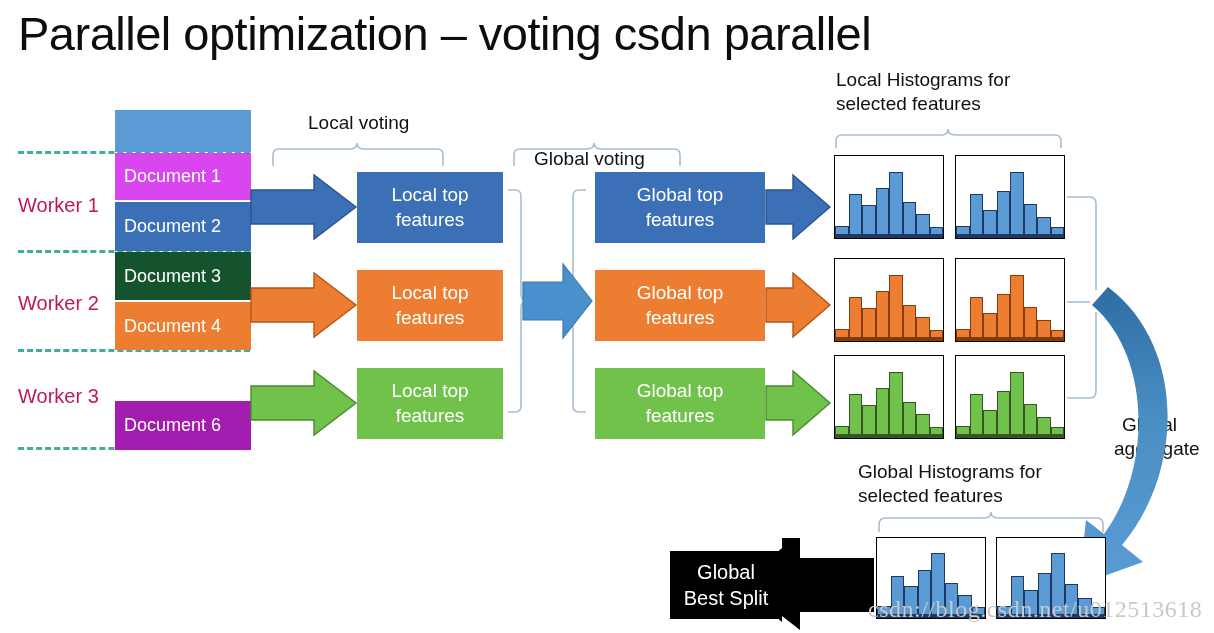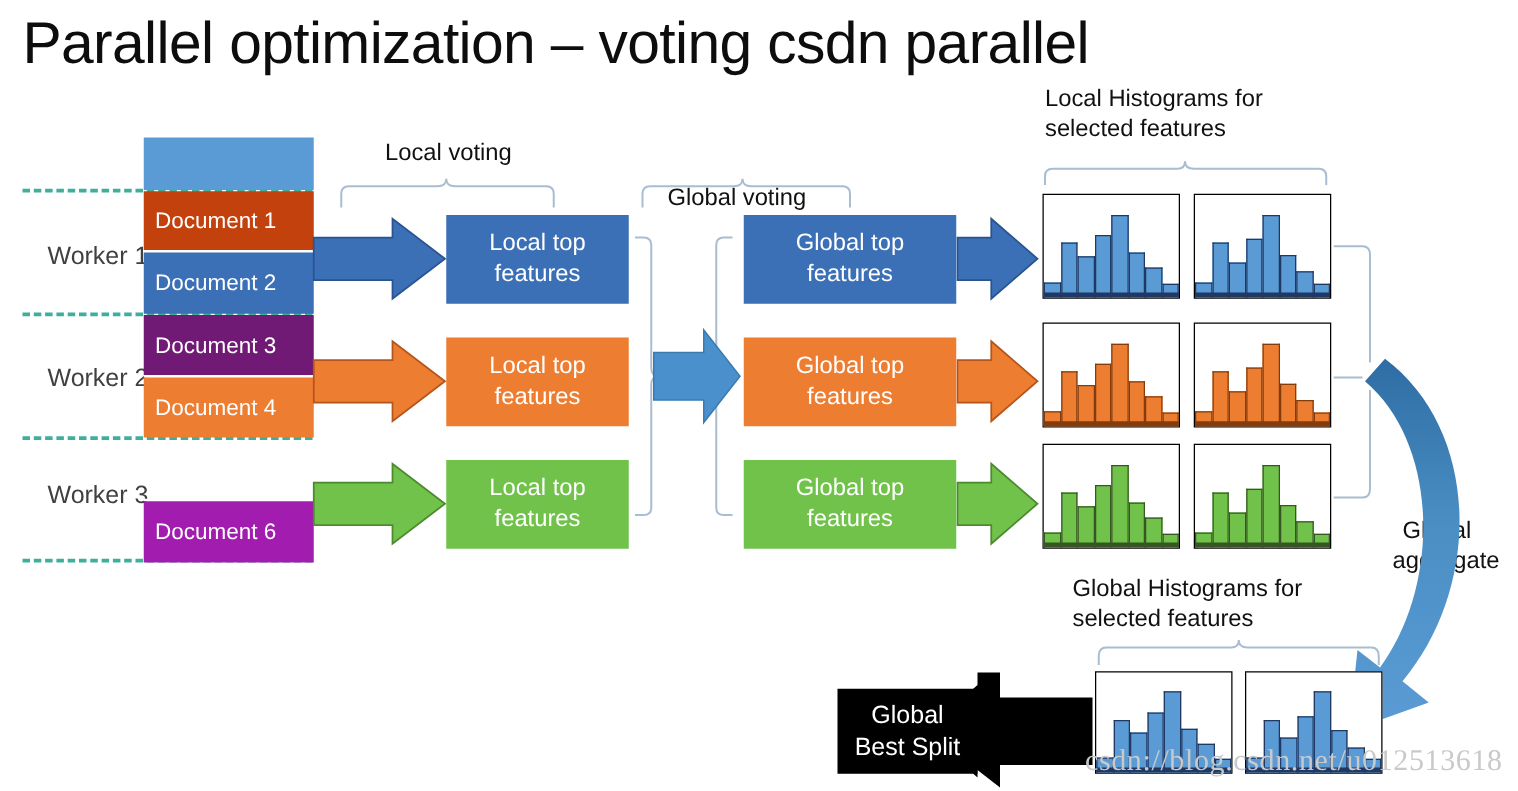--- a/index.html
+++ b/index.html
@@ -10,21 +10,21 @@
   }
   .abs{position:absolute;}
 
   
   #page-title{
     left:18px; top:6px; font-size:47px; letter-spacing:-0.5px;
     font-weight:400; color:#0d0d0d; white-space:nowrap;
   }
 
   
-  .worker-label{font-size:20px;color:#404040;white-space:nowrap;margin-left:20px;}
+  .worker-label{font-size:20px;color:#be185d;white-space:nowrap;}
   .dashed-rule{
     height:0;border-top:3px dashed #3fae9b;
   }
 
   
   .doc-block{
     box-sizing:border-box;
     display:flex;align-items:center;
     padding-left:9px;
     font-size:18px;color:#ffffff;white-space:nowrap;
@@ -107,29 +107,29 @@
 <div class="abs dashed-rule layer1" style="left:18px;top:349px;width:232px;"></div>
 <div class="abs dashed-rule layer1" style="left:18px;top:447px;width:232px;"></div>
 
 <div class="abs worker-label layer1" style="left:18px;top:194px;">Worker 1</div>
 <div class="abs worker-label layer1" style="left:18px;top:292px;">Worker 2</div>
 <div class="abs worker-label layer1" style="left:18px;top:385px;">Worker 3</div>
 
 <div class="abs layer1" style="left:115px;top:110px;width:136px;height:340px;">
   <div class="abs" style="left:0;top:0;width:136px;height:42px;background:#5b9bd5;"></div>
 
-  <div class="abs doc-block" style="left:0;top:43px;width:136px;height:47px;background:#c2410c;">
+  <div class="abs doc-block" style="left:0;top:43px;width:136px;height:47px;background:#d946ef;">
     <span>Document 1</span>
   </div>
   <div class="abs doc-sep" style="left:0;top:90px;width:136px;"></div>
   <div class="abs doc-block" style="left:0;top:92px;width:136px;height:49px;background:#3b6fb6;">
     <span>Document 2</span>
   </div>
 
-  <div class="abs doc-block" style="left:0;top:142px;width:136px;height:48px;background:#701a75;">
+  <div class="abs doc-block" style="left:0;top:142px;width:136px;height:48px;background:#14532d;">
     <span>Document 3</span>
   </div>
   <div class="abs doc-sep" style="left:0;top:190px;width:136px;"></div>
   <div class="abs doc-block" style="left:0;top:192px;width:136px;height:48px;background:#ed7d31;">
     <span>Document 4</span>
   </div>
 
   <div class="abs doc-sep" style="left:0;top:289px;width:136px;"></div>
   <div class="abs doc-block" style="left:0;top:291px;width:136px;height:49px;background:#a21caf;">
     <span>Document 6</span>

